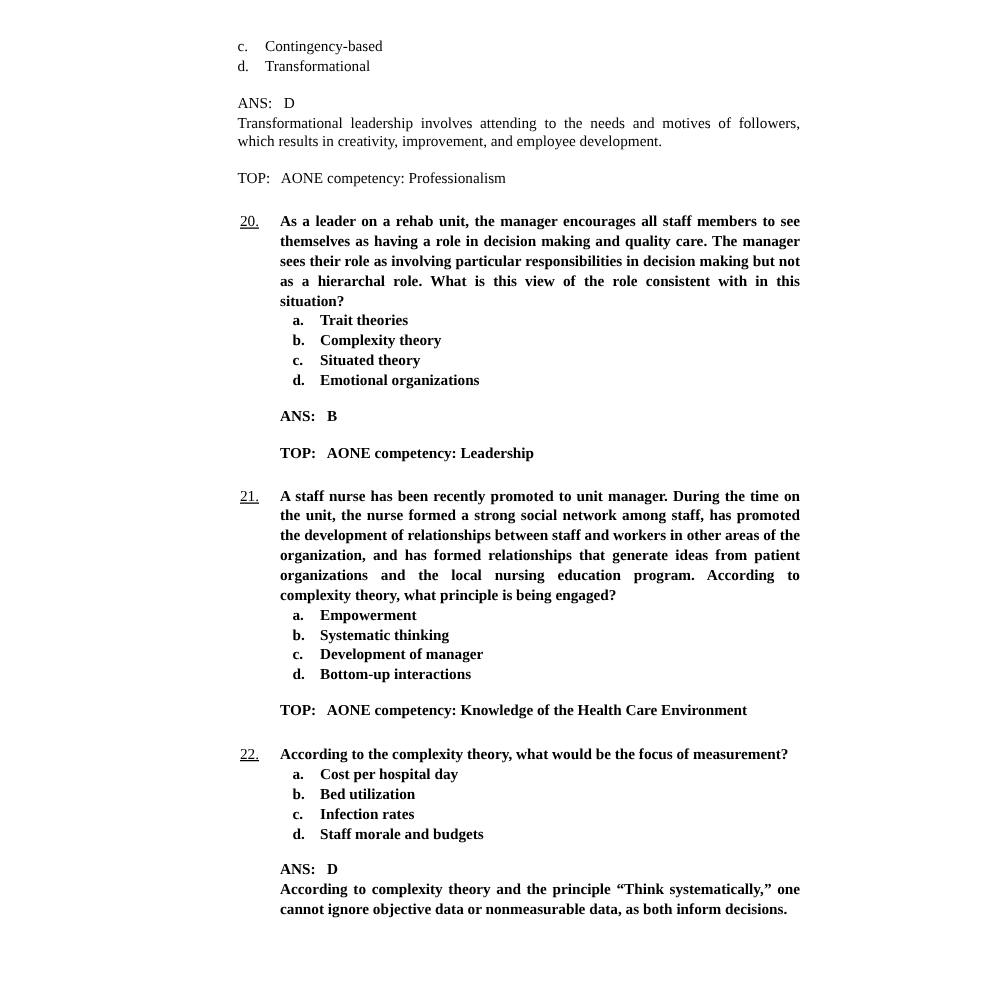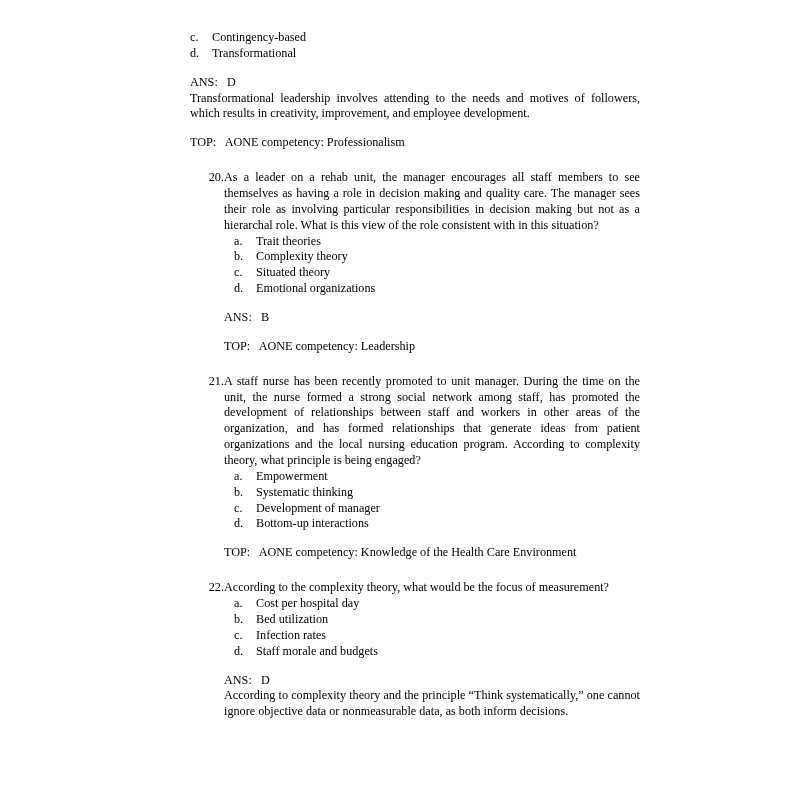--- a/index.html
+++ b/index.html
@@ -60,26 +60,28 @@
 
   
   .qblock {
     display: flex;
     align-items: flex-start;
     margin-top: 19px;
   }
   .qnum {
     flex: 0 0 34px;
     width: 34px;
-    text-align: right;
+    text-align: left;
     padding-left: 2px;
     box-sizing: border-box;
+    text-decoration: underline;
   }
   .qbody {
     flex: 1 1 auto;
+    font-weight: bold;
   }
   .qstem {
     text-align: left;
   }
   .choices {
     margin-top: 0;
     padding-left: 10px;
   }
   .choices .choice-row {
     margin-top: 0;

